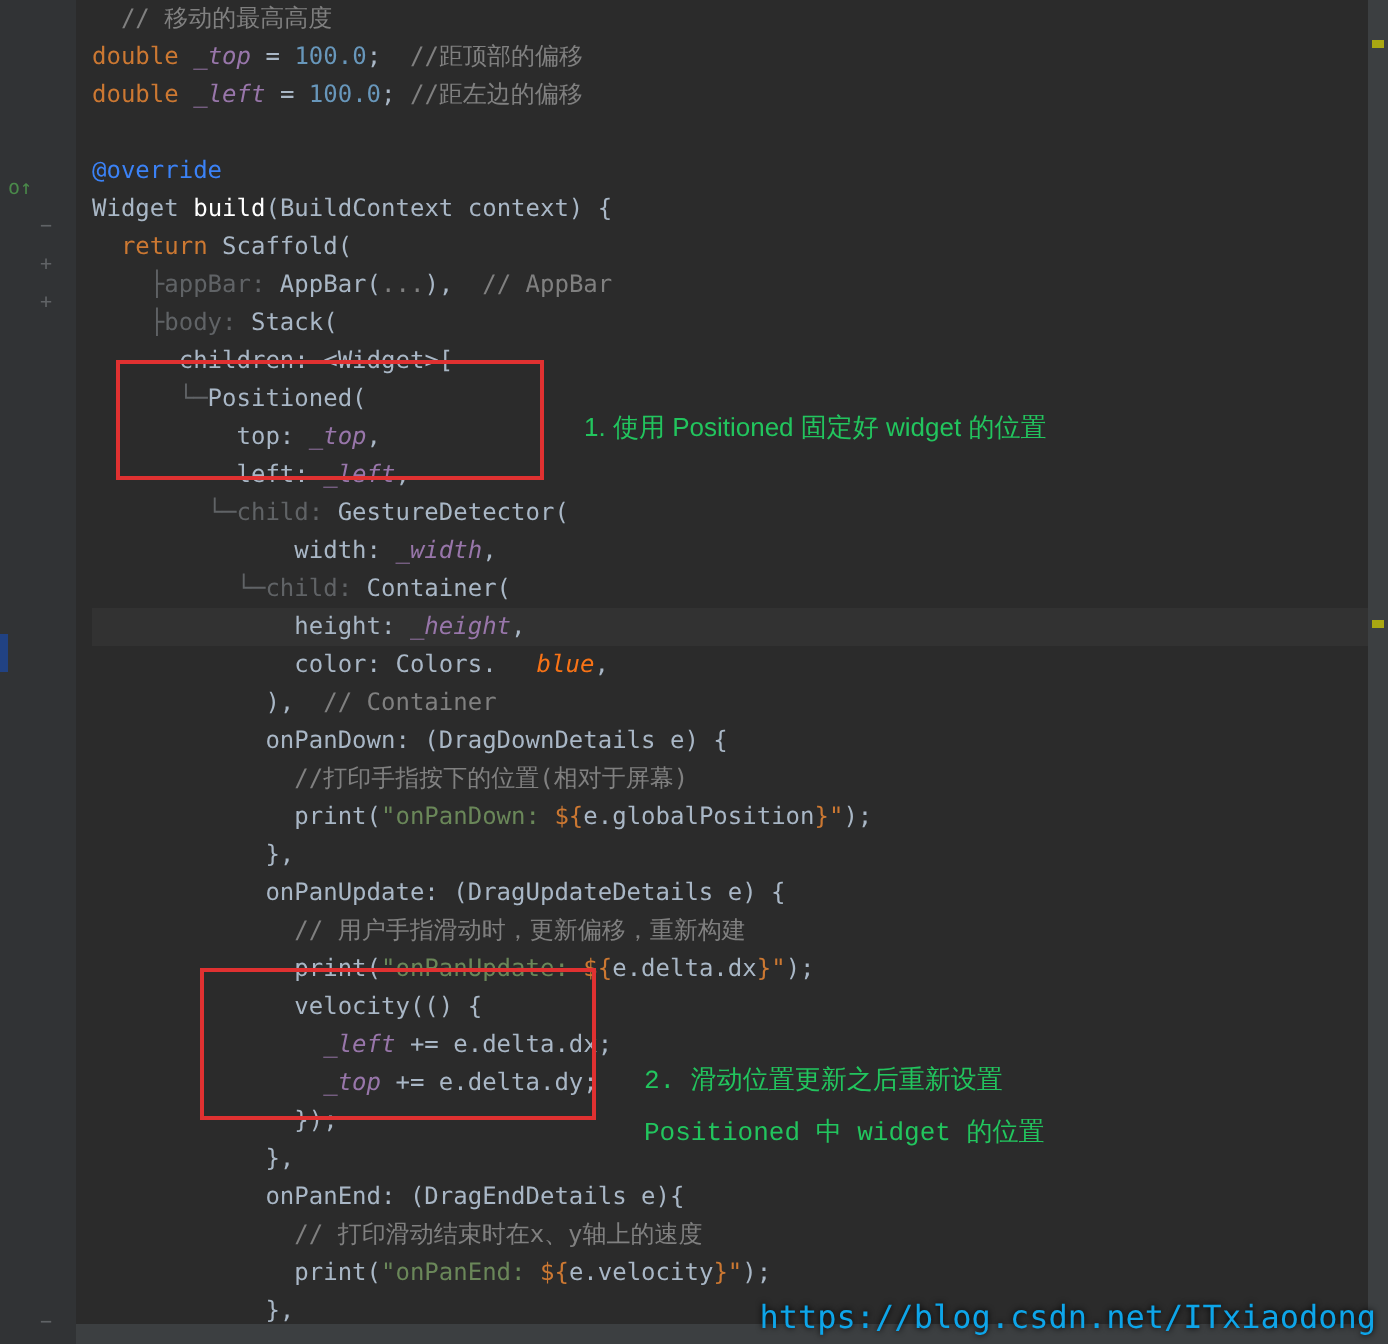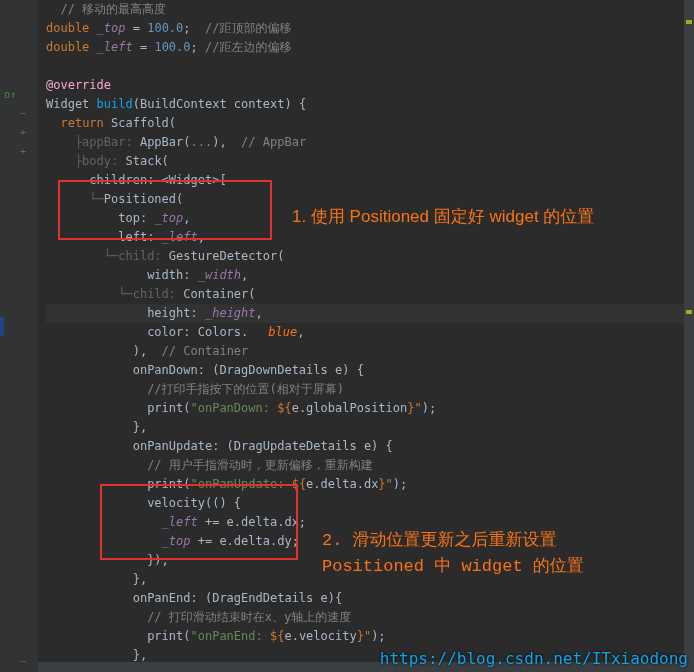--- a/index.html
+++ b/index.html
@@ -39,22 +39,22 @@
     .line {
       white-space: pre;
       height: 19px;
       position: relative;
     }
     .kw { color: #cc7832; }
     .type { color: #a9b7c6; }
     .varname { color: #9876aa; font-style: italic; }
     .num { color: #6897bb; }
     .comment { color: #808080; }
-    .anno { color: #f9a8d4; }
-    .method-decl { color: #0ea5e9; }
+    .anno { color: #3b82f6; }
+    .method-decl { color: #ffffff; }
     .str { color: #6a8759; }
     .static { color: #f97316; font-style: italic; margin-left: 20px; }
     .plain { color: #a9b7c6; }
     .dots { color: #808080; }
     .highlight-line {
       background: #323232;
     }
     .sel-marker {
       position: absolute;
       background: #214283;
@@ -62,22 +62,22 @@
       width: 4px;
       height: 19px;
     }
     .red-box {
       position: absolute;
       border: 2px solid #e03131;
       pointer-events: none;
     }
     .annotation {
       position: absolute;
-      color: #f97316;
-      font-size: 17px;
+      color: #22c55e;
+      font-size: 13px;
       font-family: sans-serif;
       pointer-events: none;
     }
     .watermark {
       position: absolute;
       right: 6px;
       bottom: 4px;
       color: #0ea5e9;
       font-size: 16px;
       text-shadow: 0 0 3px #000;

